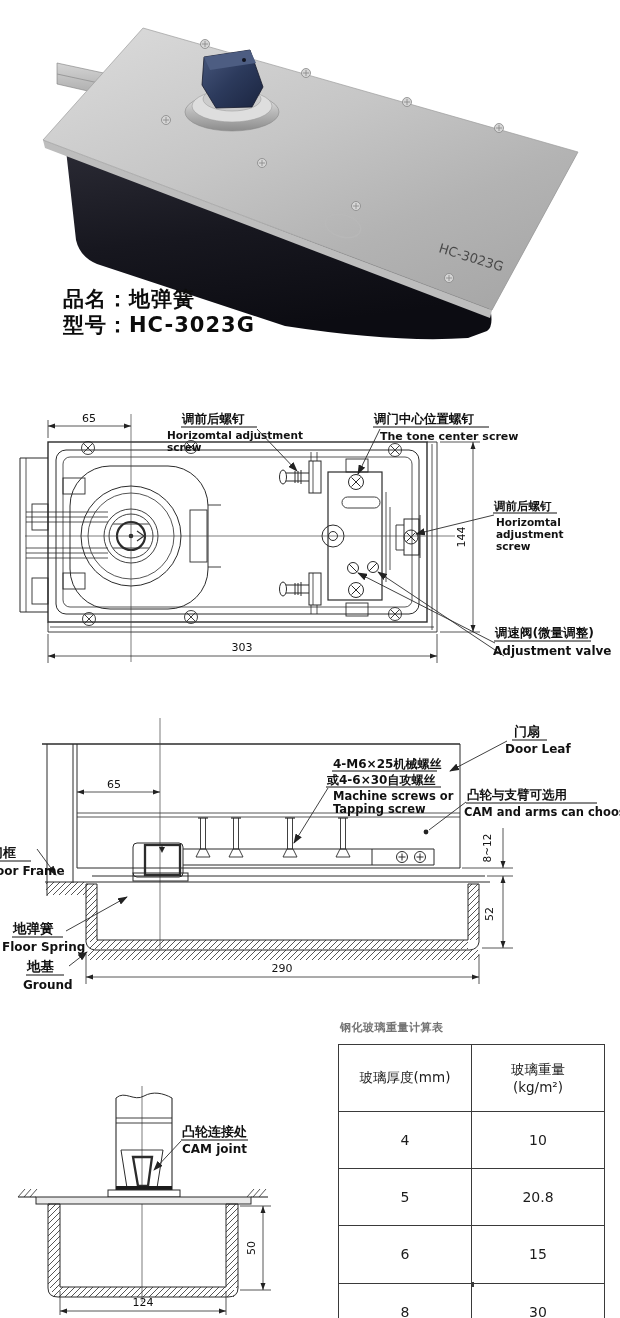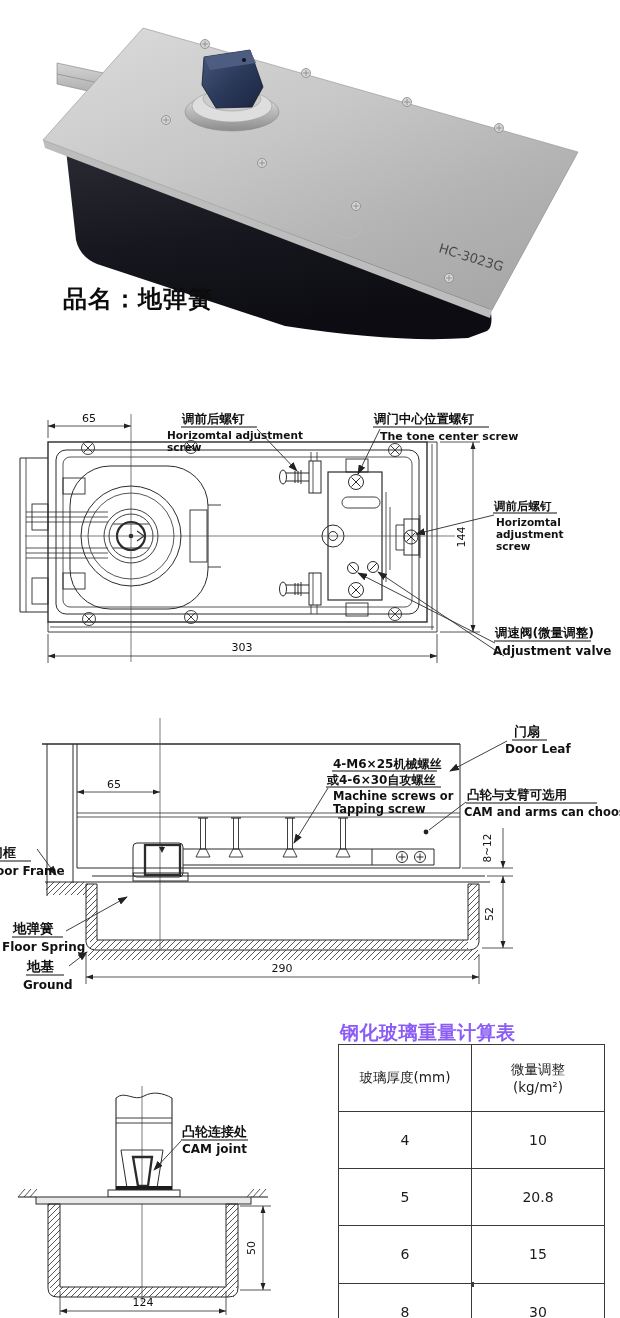--- a/index.html
+++ b/index.html
@@ -1,21 +1,21 @@
 <!DOCTYPE html>
 <html><head>
 <meta charset="utf-8">
 <style>
   html,body{margin:0;padding:0;background:#fff;}
   #page{position:relative;width:620px;height:1318px;background:#fff;overflow:hidden;
         font-family:"DejaVu Sans","Liberation Sans",sans-serif;}
   .abs{position:absolute;}
   svg text{font-family:"DejaVu Sans","Liberation Sans",sans-serif;fill:#111;}
-  .prod-line{font-size:24px;color:#0c0c0c;font-weight:600;letter-spacing:1px;line-height:26px;white-space:nowrap;}
-  #glass-title{font-size:19px;color:#8b5cf6;font-weight:600;letter-spacing:0.5px;text-align:center;}
+  .prod-line{font-size:21px;color:#0c0c0c;font-weight:600;letter-spacing:1px;line-height:26px;white-space:nowrap;}
+  #glass-title{font-size:11px;color:#737373;font-weight:600;letter-spacing:0.5px;text-align:center;}
   table.glass{border-collapse:collapse;table-layout:fixed;width:267px;}
   table.glass th,table.glass td{border:1.5px solid #3a3a3a;text-align:center;color:#1c1c1c;
       font-weight:400;padding:16px;}
   table.glass th{height:31px;font-size:13.5px;}
   table.glass td{height:24.2px;font-size:14px;}
   #mid-tick{position:absolute;left:472px;top:1282px;width:1.5px;height:5px;background:#3a3a3a;}
 </style>
 </head>
 <body>
 
@@ -116,20 +116,21 @@
       <g>
         <polygon points="204,57 250,50 263,87 252,107 216,108 202,85" fill="url(#gKnob)" stroke="#15192b" stroke-width="0.8"></polygon>
         <polygon points="204,57 250,50 256,63 210,70" fill="#4d5d82"></polygon>
         <circle cx="244" cy="60" r="2" fill="#10141f"></circle>
       </g>
     </g>
   </svg>
 
   <div class="abs" style="left:63px;top:286px">
     <div class="prod-line">品名：地弹簧</div>
+    <div class="prod-line">型号：HC-3023G</div>
   </div>
 
   <svg class="abs" style="left:0;top:395px" width="620" height="285" viewBox="0 395 620 285">
     <defs>
       <marker id="m-arr-1" markerWidth="11" markerHeight="8" refX="10" refY="4" orient="auto">
         <path d="M0,0 L11,4 L0,8 Z" fill="#222"></path>
       </marker>
     </defs>
     <g stroke="#2b2b2b" fill="none">
 
@@ -557,21 +558,21 @@
     <text x="255" y="1248" font-size="11" text-anchor="middle" transform="rotate(-90 255 1248)">50</text>
     <text x="143" y="1306" font-size="11" text-anchor="middle">124</text>
   </svg>
 
   <div class="abs" id="glass-title" style="left:340px;top:1020px">钢化玻璃重量计算表</div>
 
   <table class="glass abs" style="left:338px;top:1044px">
     <thead>
       <tr>
         <th>玻璃厚度(mm)</th>
-        <th>微量调整(kg/m²)</th>
+        <th>玻璃重量(kg/m²)</th>
       </tr>
     </thead>
     <tbody>
         <tr>
           <td>4</td>
           <td>10</td>
         </tr>
         <tr>
           <td>5</td>
           <td>20.8</td>

